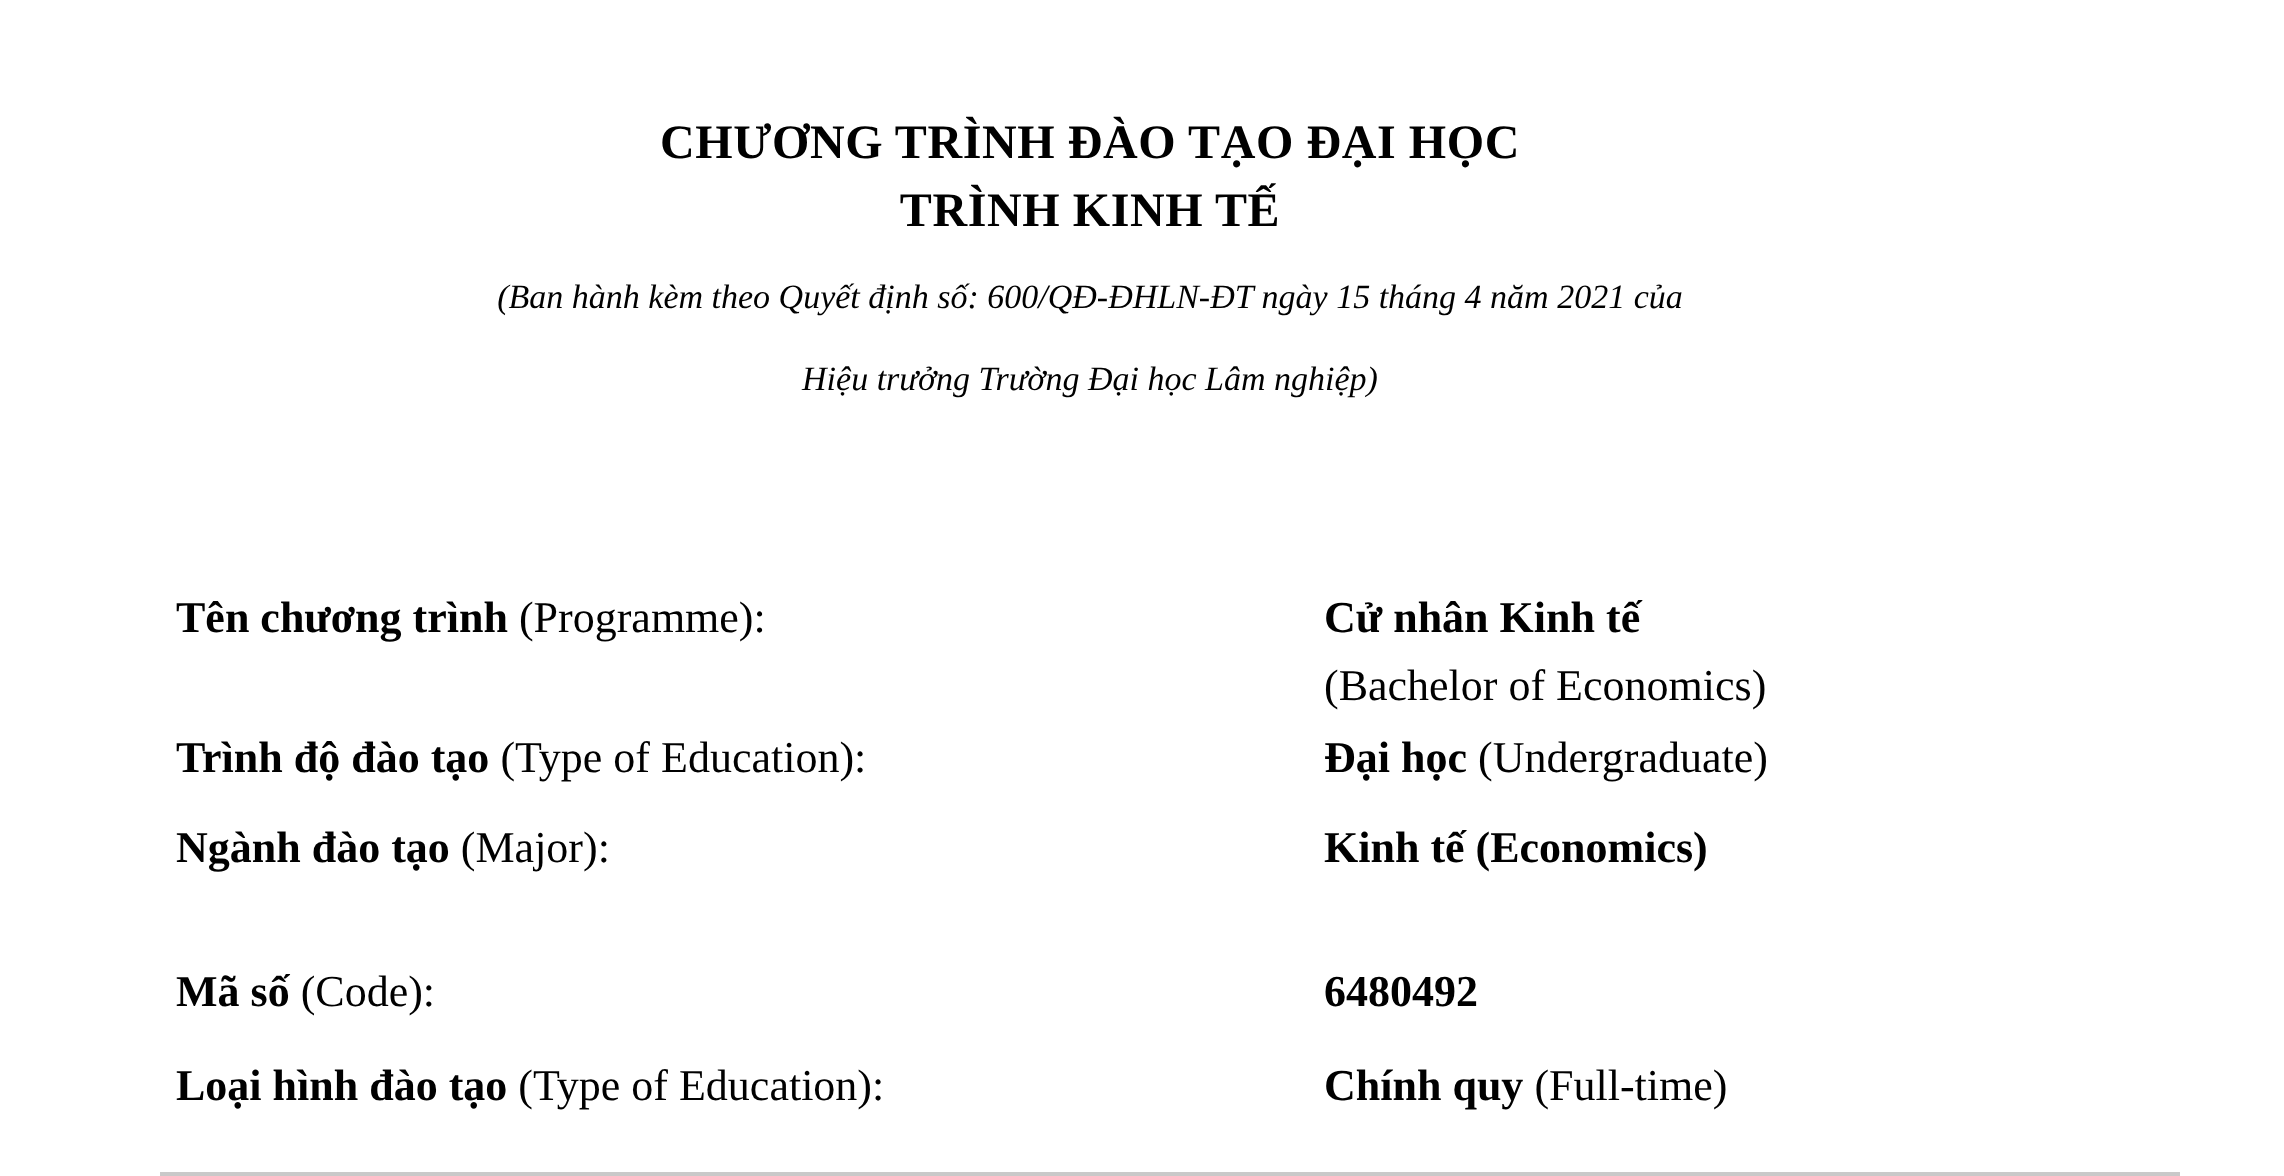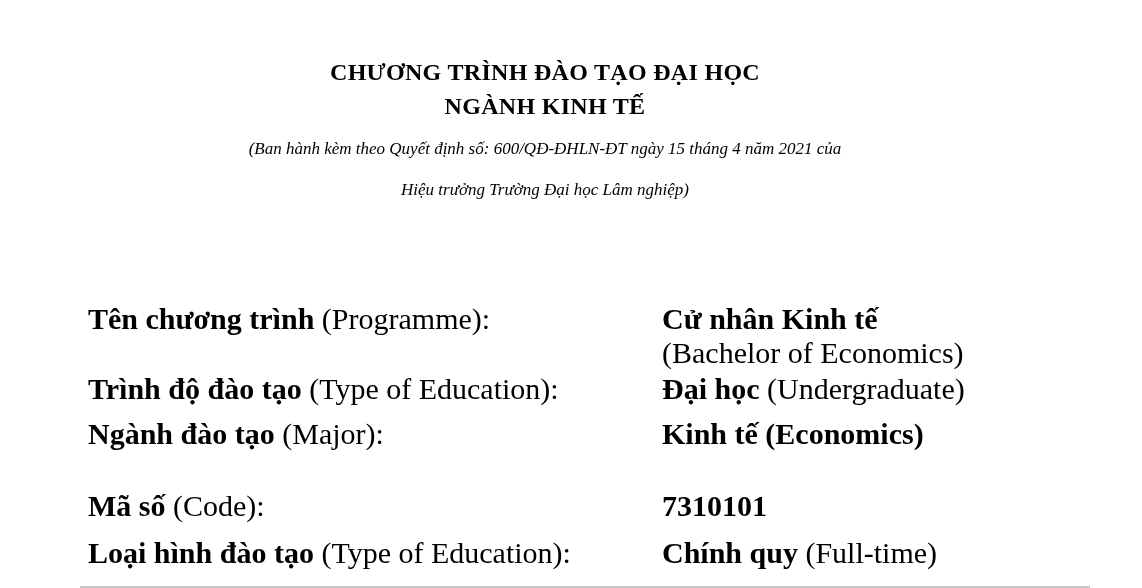--- a/index.html
+++ b/index.html
@@ -27,24 +27,24 @@
     letter-spacing: 0.3px;
   }
   .decree {
     margin-top: 5px;
     font-size: 17px;
     font-style: italic;
     line-height: 41px;
   }
   .fields {
     position: absolute;
-    top: 302px;
+    top: 292px;
     left: 88px;
     width: 1010px;
-    font-size: 30px;
+    font-size: 22px;
   }
   .row {
     display: flex;
     align-items: flex-start;
     line-height: 34px;
   }
   .row .label { width: 574px; flex: 0 0 574px; }
   .row .value { flex: 1; }
   .bold { font-weight: bold; }
   .row-1 { margin-bottom: 2px; }
@@ -60,21 +60,21 @@
     background: #c9c9c9;
   }
 </style>
 </head>
 <body>
 
 <div class="page">
 
   <div class="header">
     <div class="title-line">CHƯƠNG TRÌNH ĐÀO TẠO ĐẠI HỌC</div>
-    <div class="title-line">NGÀNH KINH TẾ</div>
+    <div class="title-line">TRÌNH KINH TẾ</div>
     <div class="decree">
       <div>(Ban hành kèm theo Quyết định số: 600/QĐ-ĐHLN-ĐT ngày 15 tháng 4 năm 2021 của</div>
       <div>Hiệu trưởng Trường Đại học Lâm nghiệp)</div>
     </div>
   </div>
 
   <div class="fields">
 
     <div class="row row-1">
       <div class="label"><span class="bold">Tên chương trình</span><span> (Programme):</span></div>
@@ -89,21 +89,21 @@
       <div class="value"><span class="bold">Đại học</span><span> (Undergraduate)</span></div>
     </div>
 
     <div class="row row-3">
       <div class="label"><span class="bold">Ngành đào tạo</span><span> (Major):</span></div>
       <div class="value"><span class="bold">Kinh tế (Economics)</span><span></span></div>
     </div>
 
     <div class="row row-4">
       <div class="label"><span class="bold">Mã số</span><span> (Code):</span></div>
-      <div class="value"><span class="bold">7310101</span><span></span></div>
+      <div class="value"><span class="bold">6480492</span><span></span></div>
     </div>
 
     <div class="row row-5">
       <div class="label"><span class="bold">Loại hình đào tạo</span><span> (Type of Education):</span></div>
       <div class="value"><span class="bold">Chính quy</span><span> (Full-time)</span></div>
     </div>
 
   </div>
 
   <div class="bottom-rule"></div>

